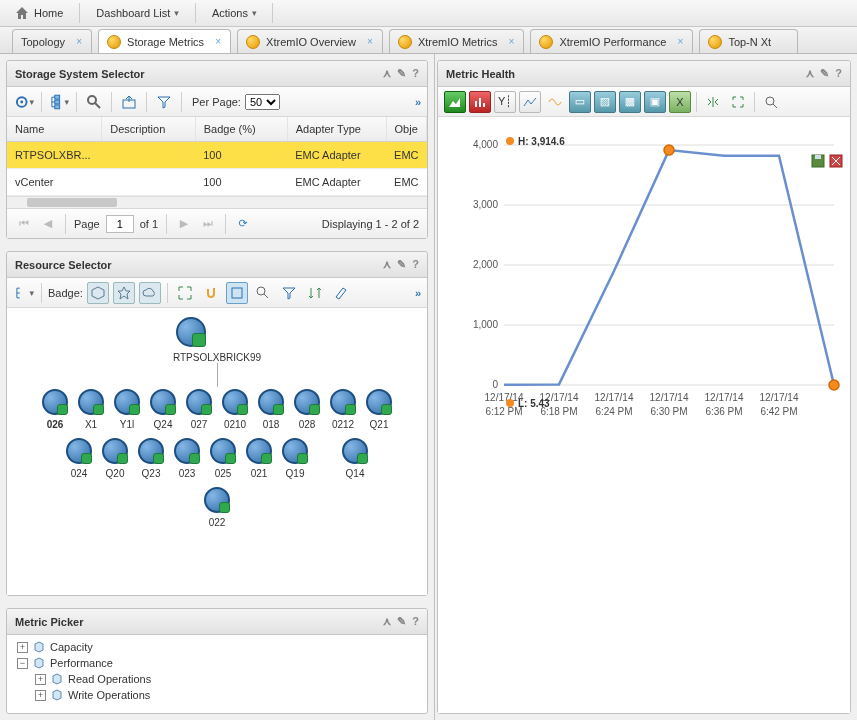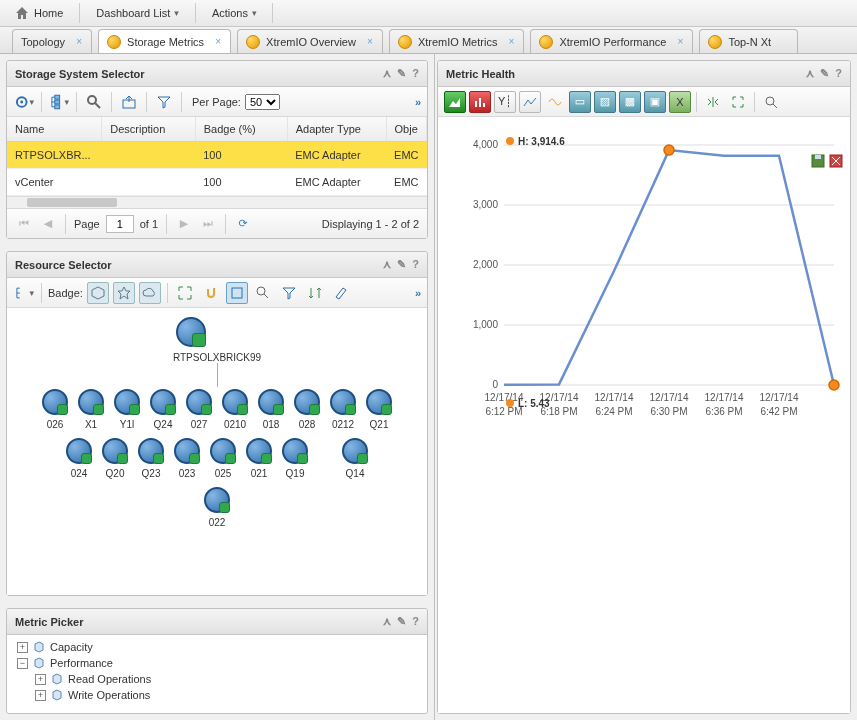--- a/index.html
+++ b/index.html
@@ -335,21 +335,21 @@
                 <div class="node-circle">
                   <div class="node-badge"></div>
                 </div>
               </div>
             <div class="node-label">RTPSOLXBRICK99</div>
           </div>
         </div>
         <div style="height:12px; border-left:1px solid #aaa; margin:0 auto; width:1px;"></div>
         <div style="height:12px; border-left:1px solid #aaa; margin:0 auto; width:1px;"></div>
         <div class="tree-row" id="child-row1" style="gap:6px;">
-            <div style="text-align: center;">
+            <div style="text-align: center; font-weight: bold;">
               <div class="node" style="width:30px;height:30px">
                 <div class="node-circle" style="width:26px;height:26px">
                   <div class="node-badge" style="width:11px;height:11px"></div>
                 </div>
               </div>
               <div class="node-label">026</div>
             </div>
             <div style="text-align: center;">
               <div class="node" style="width:30px;height:30px">
                 <div class="node-circle" style="width:26px;height:26px">

